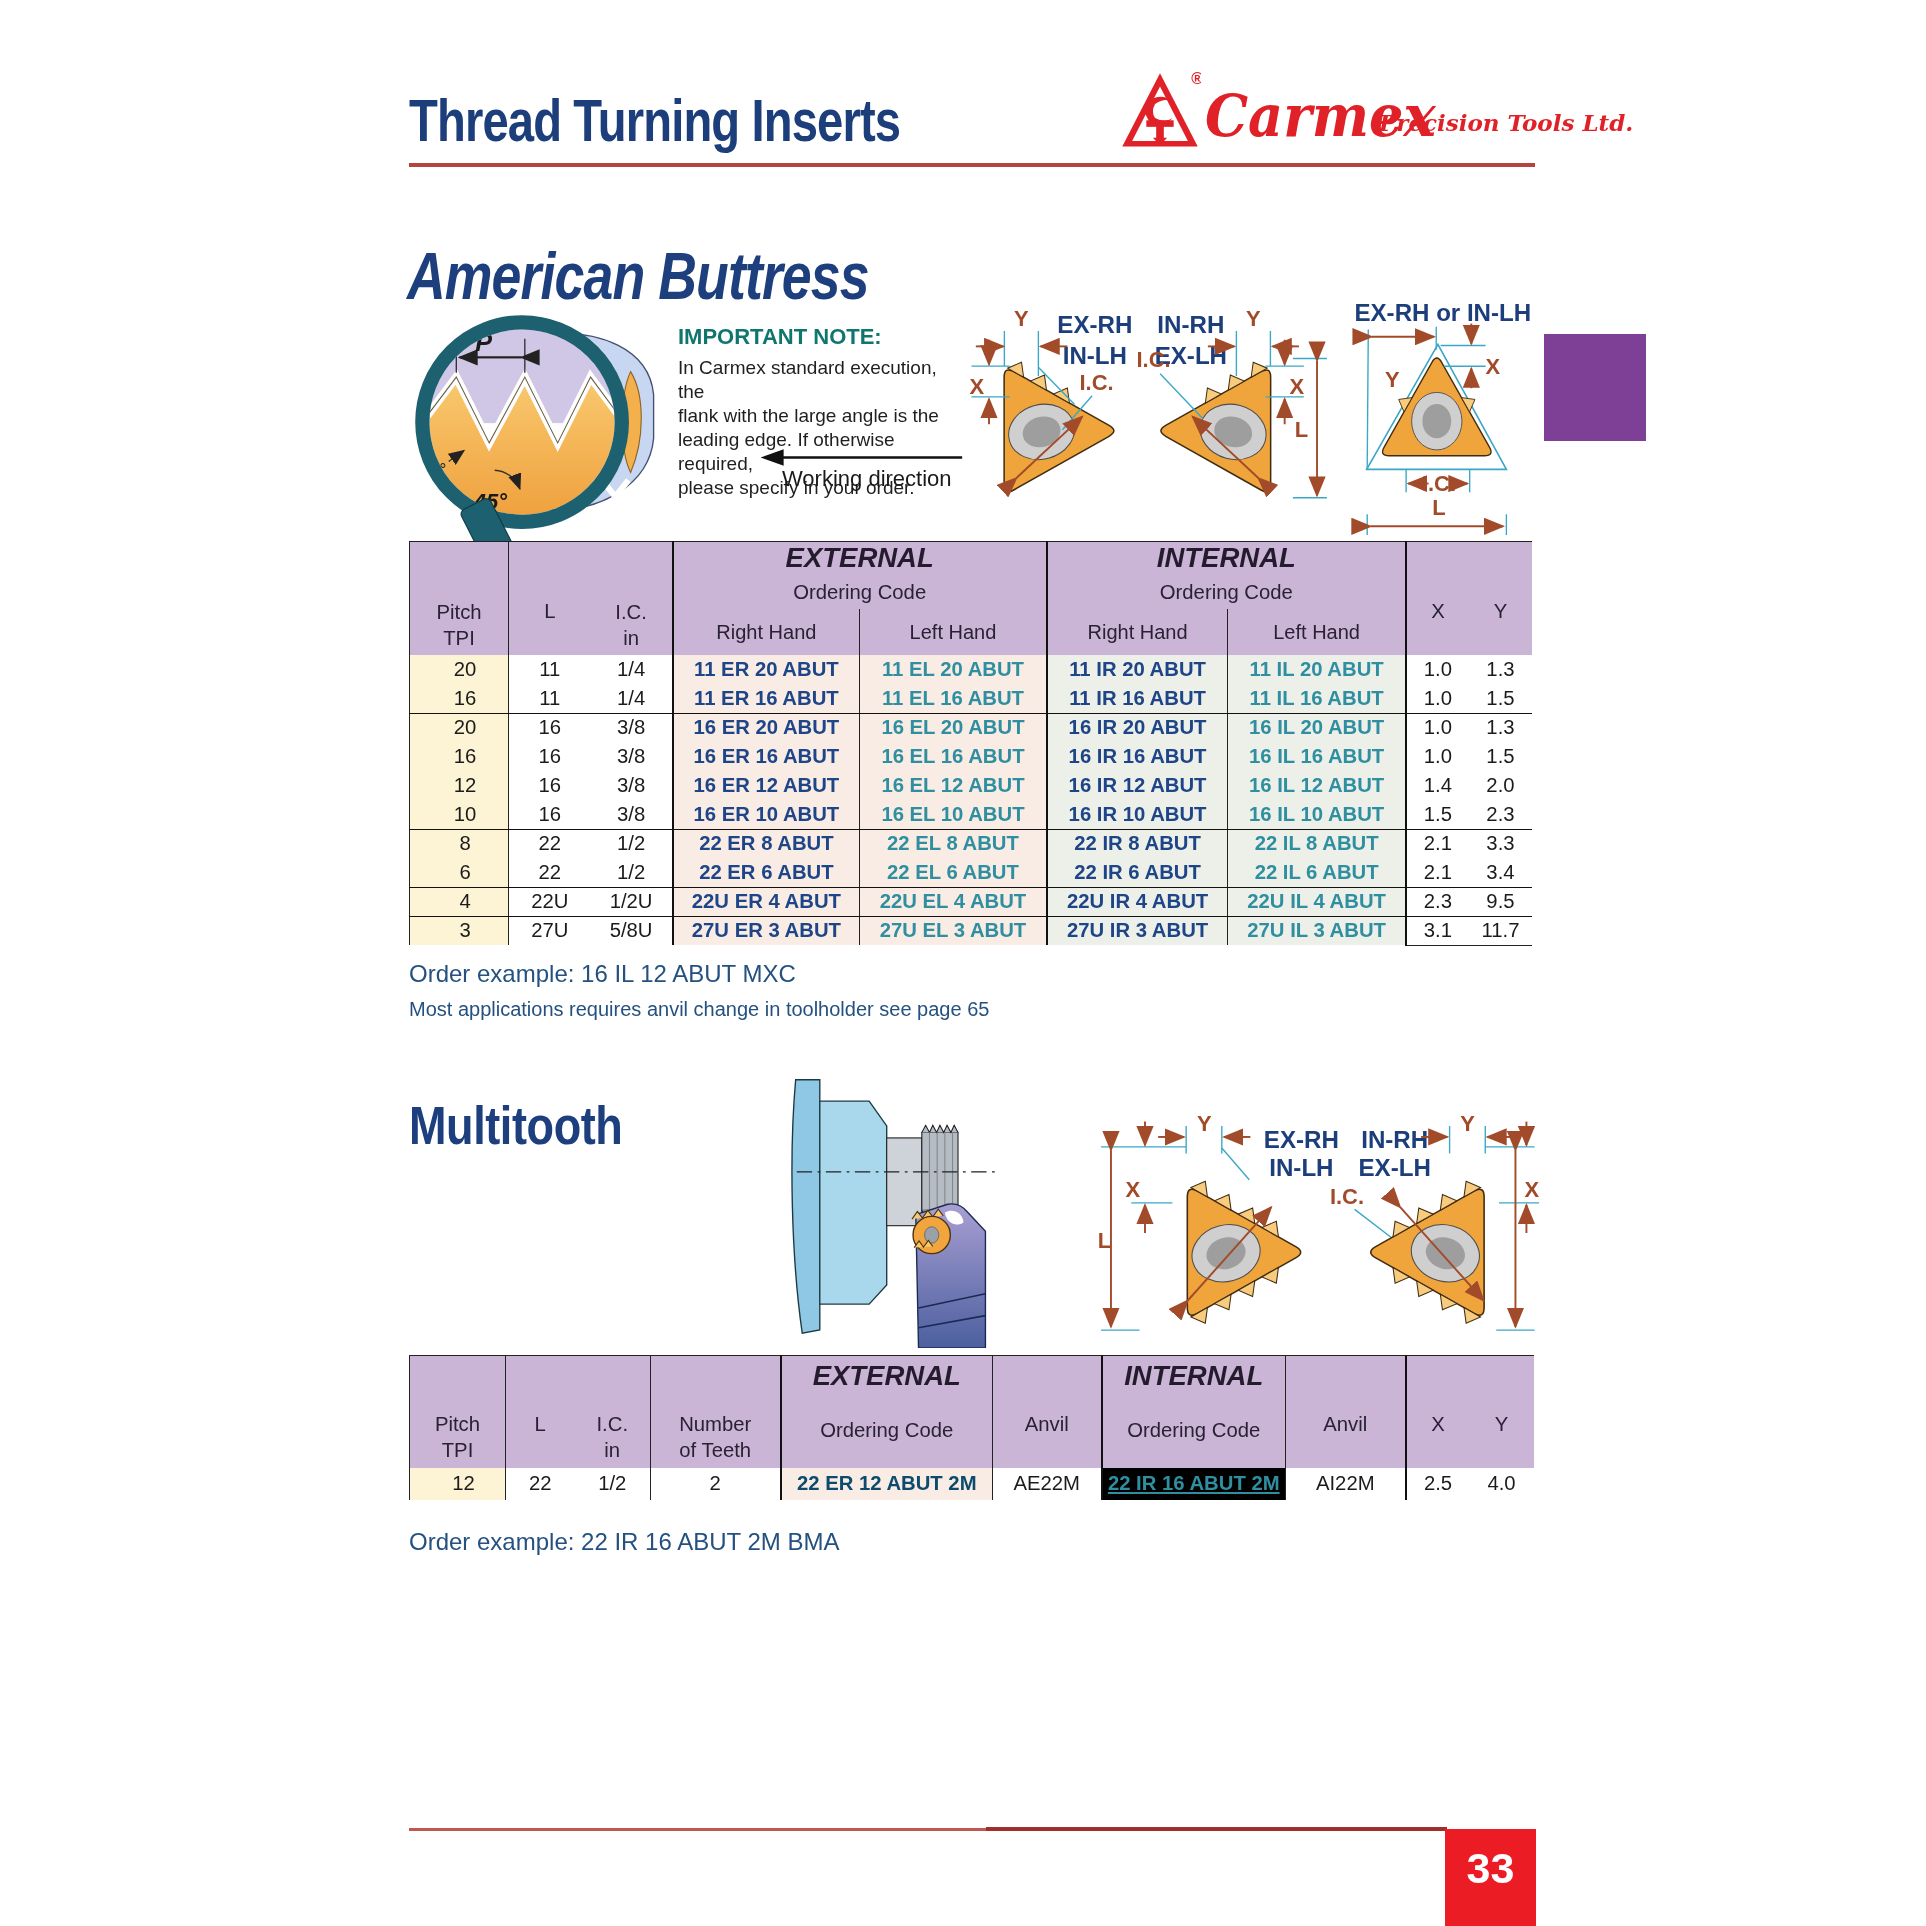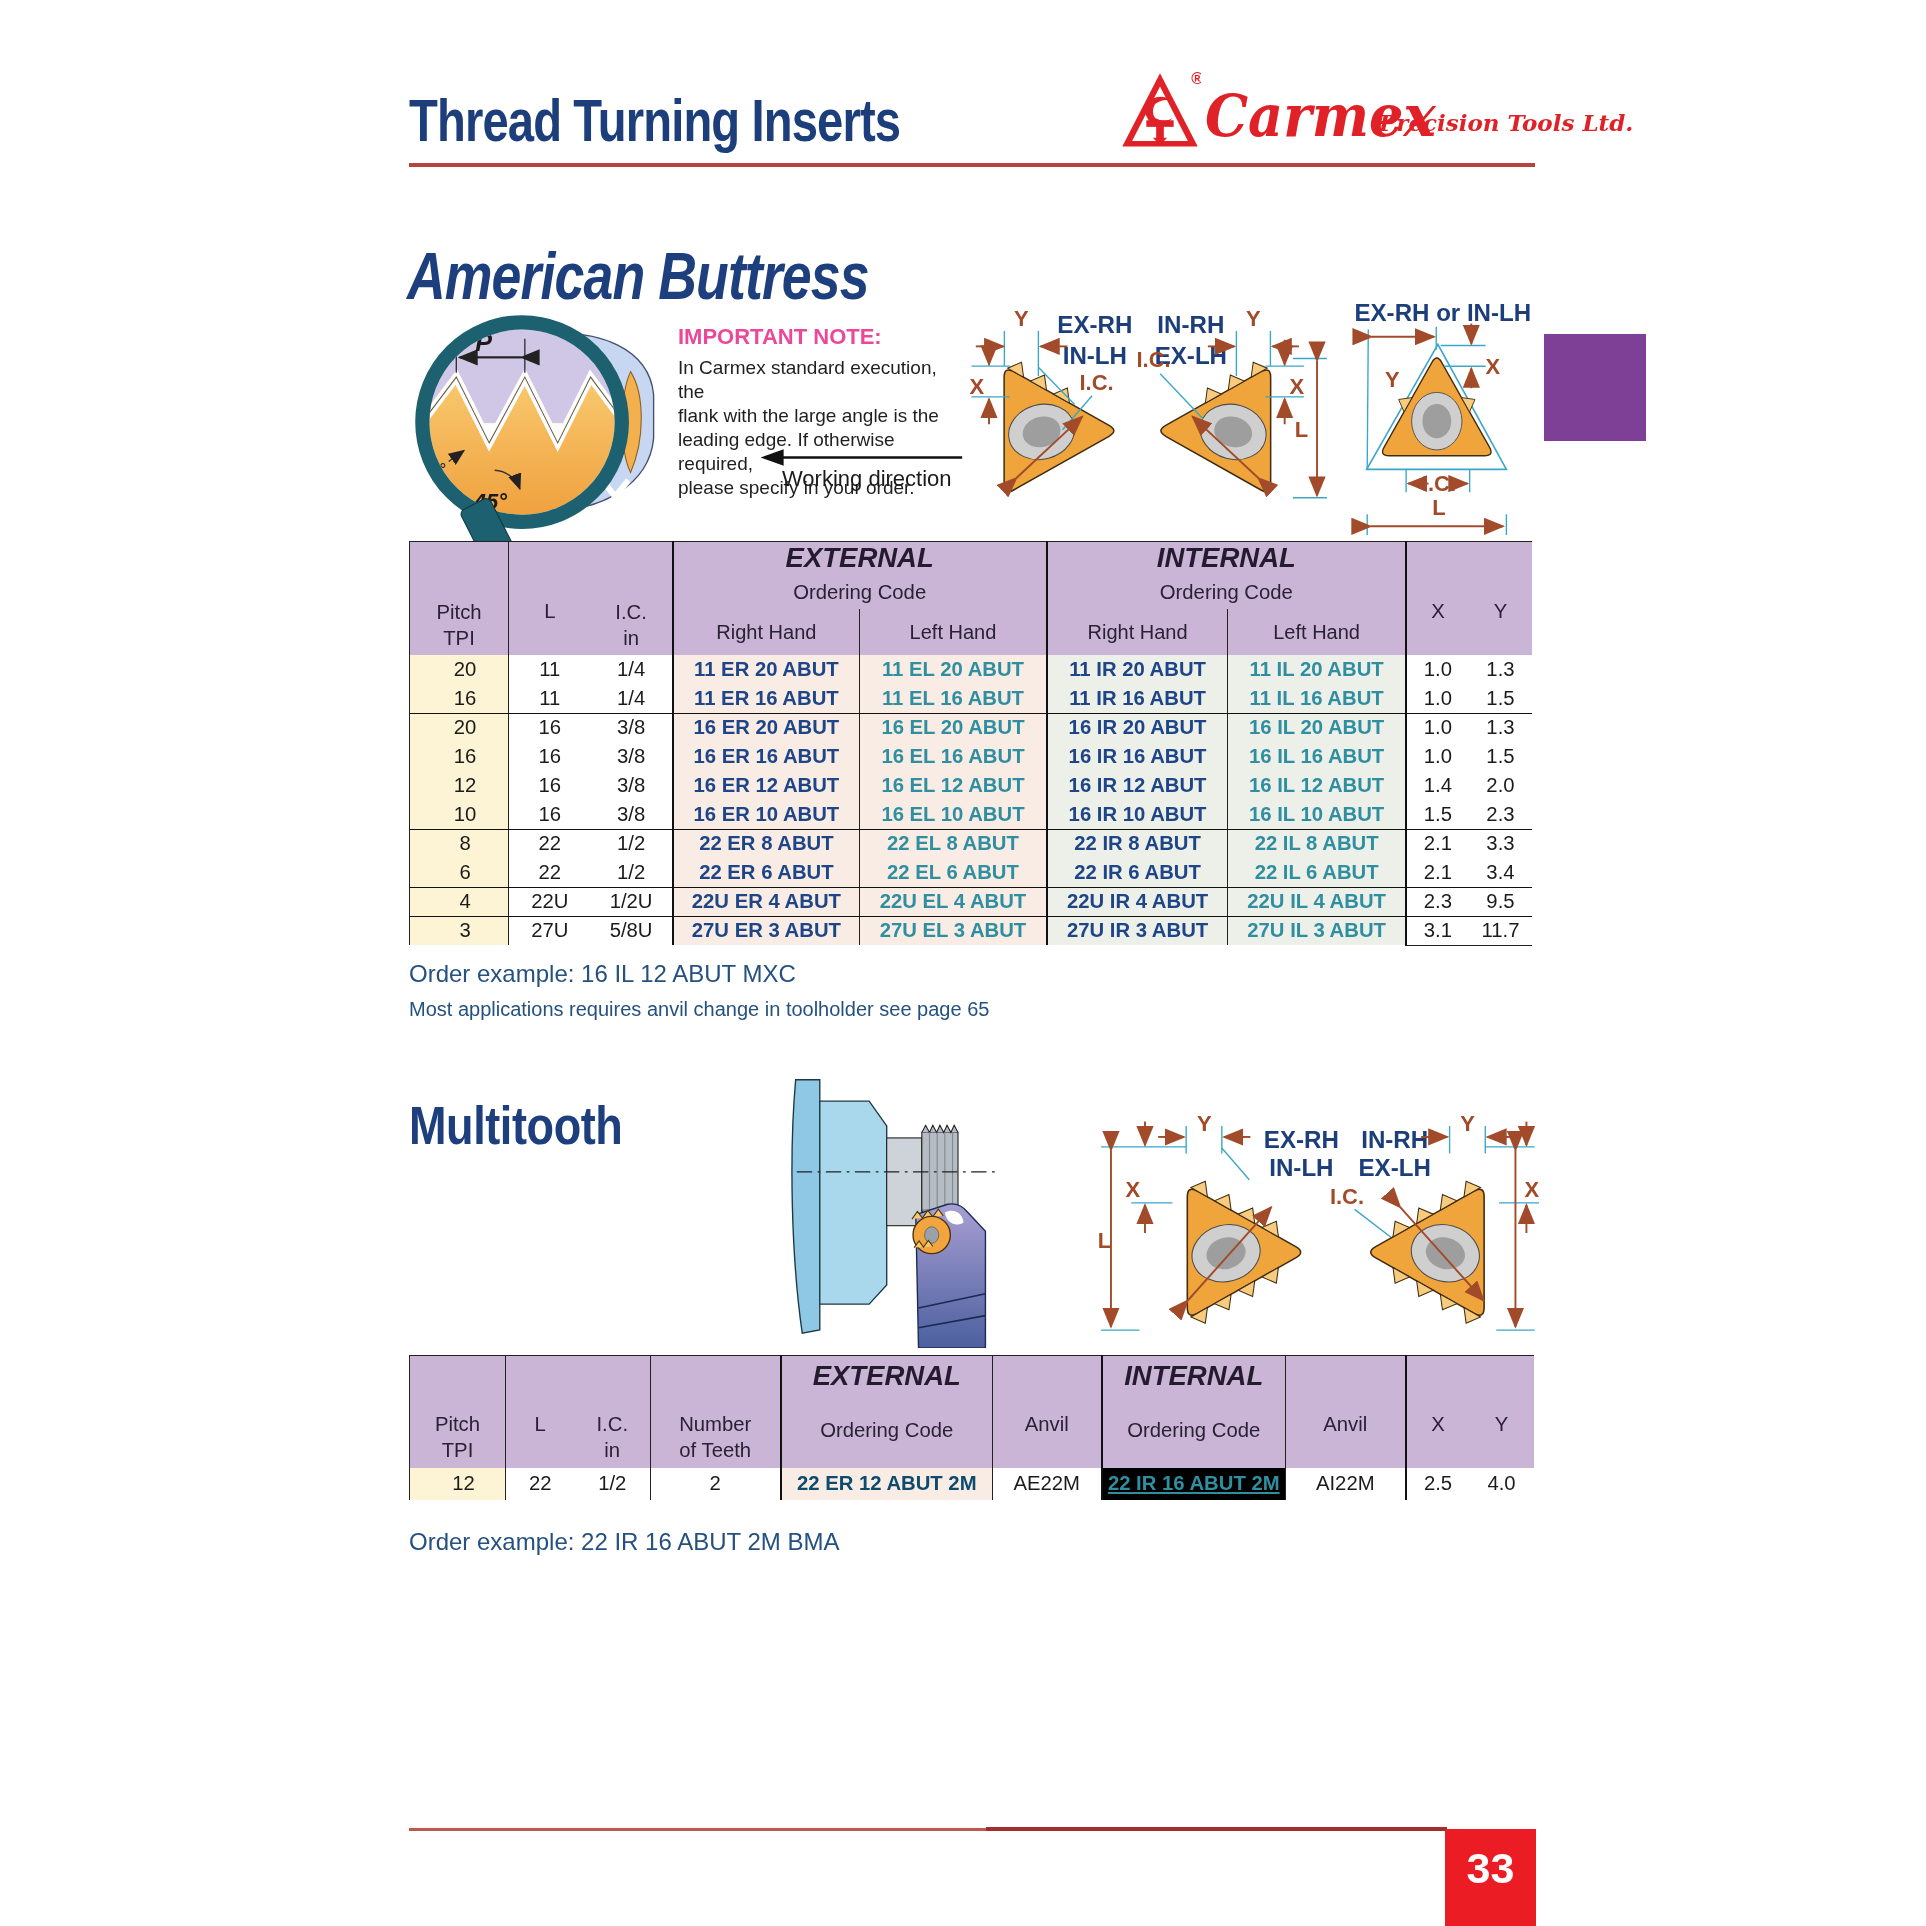--- a/index.html
+++ b/index.html
@@ -18,21 +18,21 @@
   .header-rule{left:409px;top:163px;width:1126px;height:4.4px;background:#b5443c;}
 
   
   .buttress-title{left:407px;top:237px;font-size:67px;font-weight:bold;font-style:italic;
               color:#1d3f7d;letter-spacing:-1.1px;transform:scaleX(0.80);transform-origin:left top;white-space:nowrap;}
   .multitooth-title{left:409px;top:1095px;font-size:53px;font-weight:bold;color:#1d3f7d;
               letter-spacing:-0.5px;transform:scaleX(0.85);transform-origin:left top;white-space:nowrap;}
 
   
   .note{left:678px;top:324px;width:286px;color:#1f1f1f;}
-  .note .nt{font-size:22px;font-weight:bold;margin-bottom:5.5px;color:#ec4899;}
+  .note .nt{font-size:22px;font-weight:bold;margin-bottom:5.5px;color:#0f766e;}
   .note .nl{font-size:19px;line-height:24px;}
 
   .workdir-text{left:782px;top:466px;width:198px;font-size:22px;color:#1a1a1a;white-space:nowrap;}
 
   .order-example-1{left:409px;top:960px;font-size:24px;color:#24517f;white-space:nowrap;}
   .anvil-note{left:409px;top:998px;font-size:20px;color:#24517f;white-space:nowrap;}
   .order-example-2{left:409px;top:1528px;font-size:24px;color:#24517f;white-space:nowrap;}
   .footer-note{left:409px;top:1745px;font-size:24px;color:#24517f;white-space:nowrap;}
 
   

